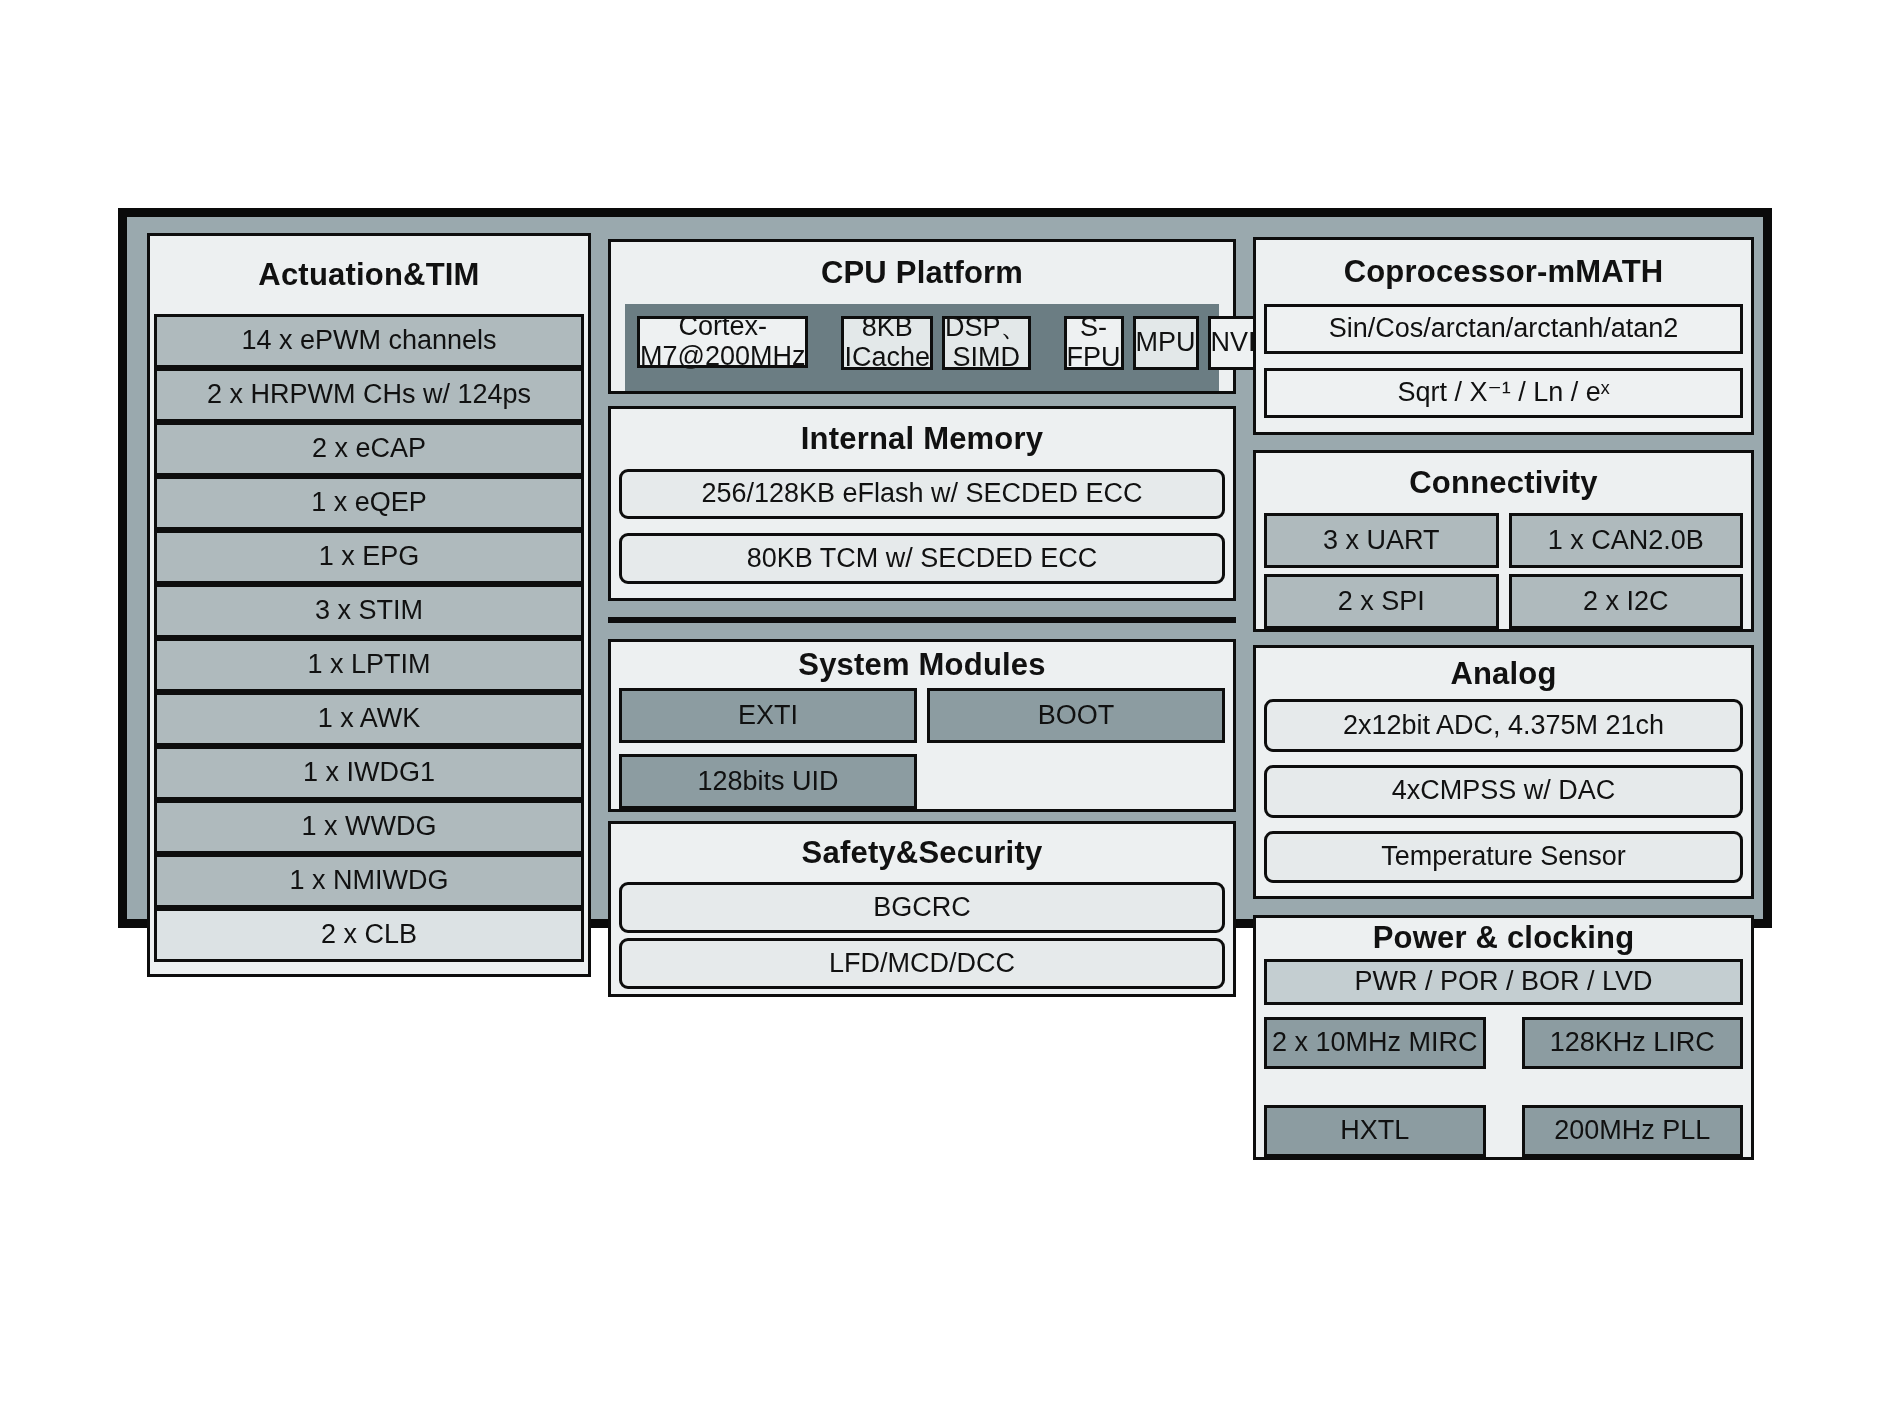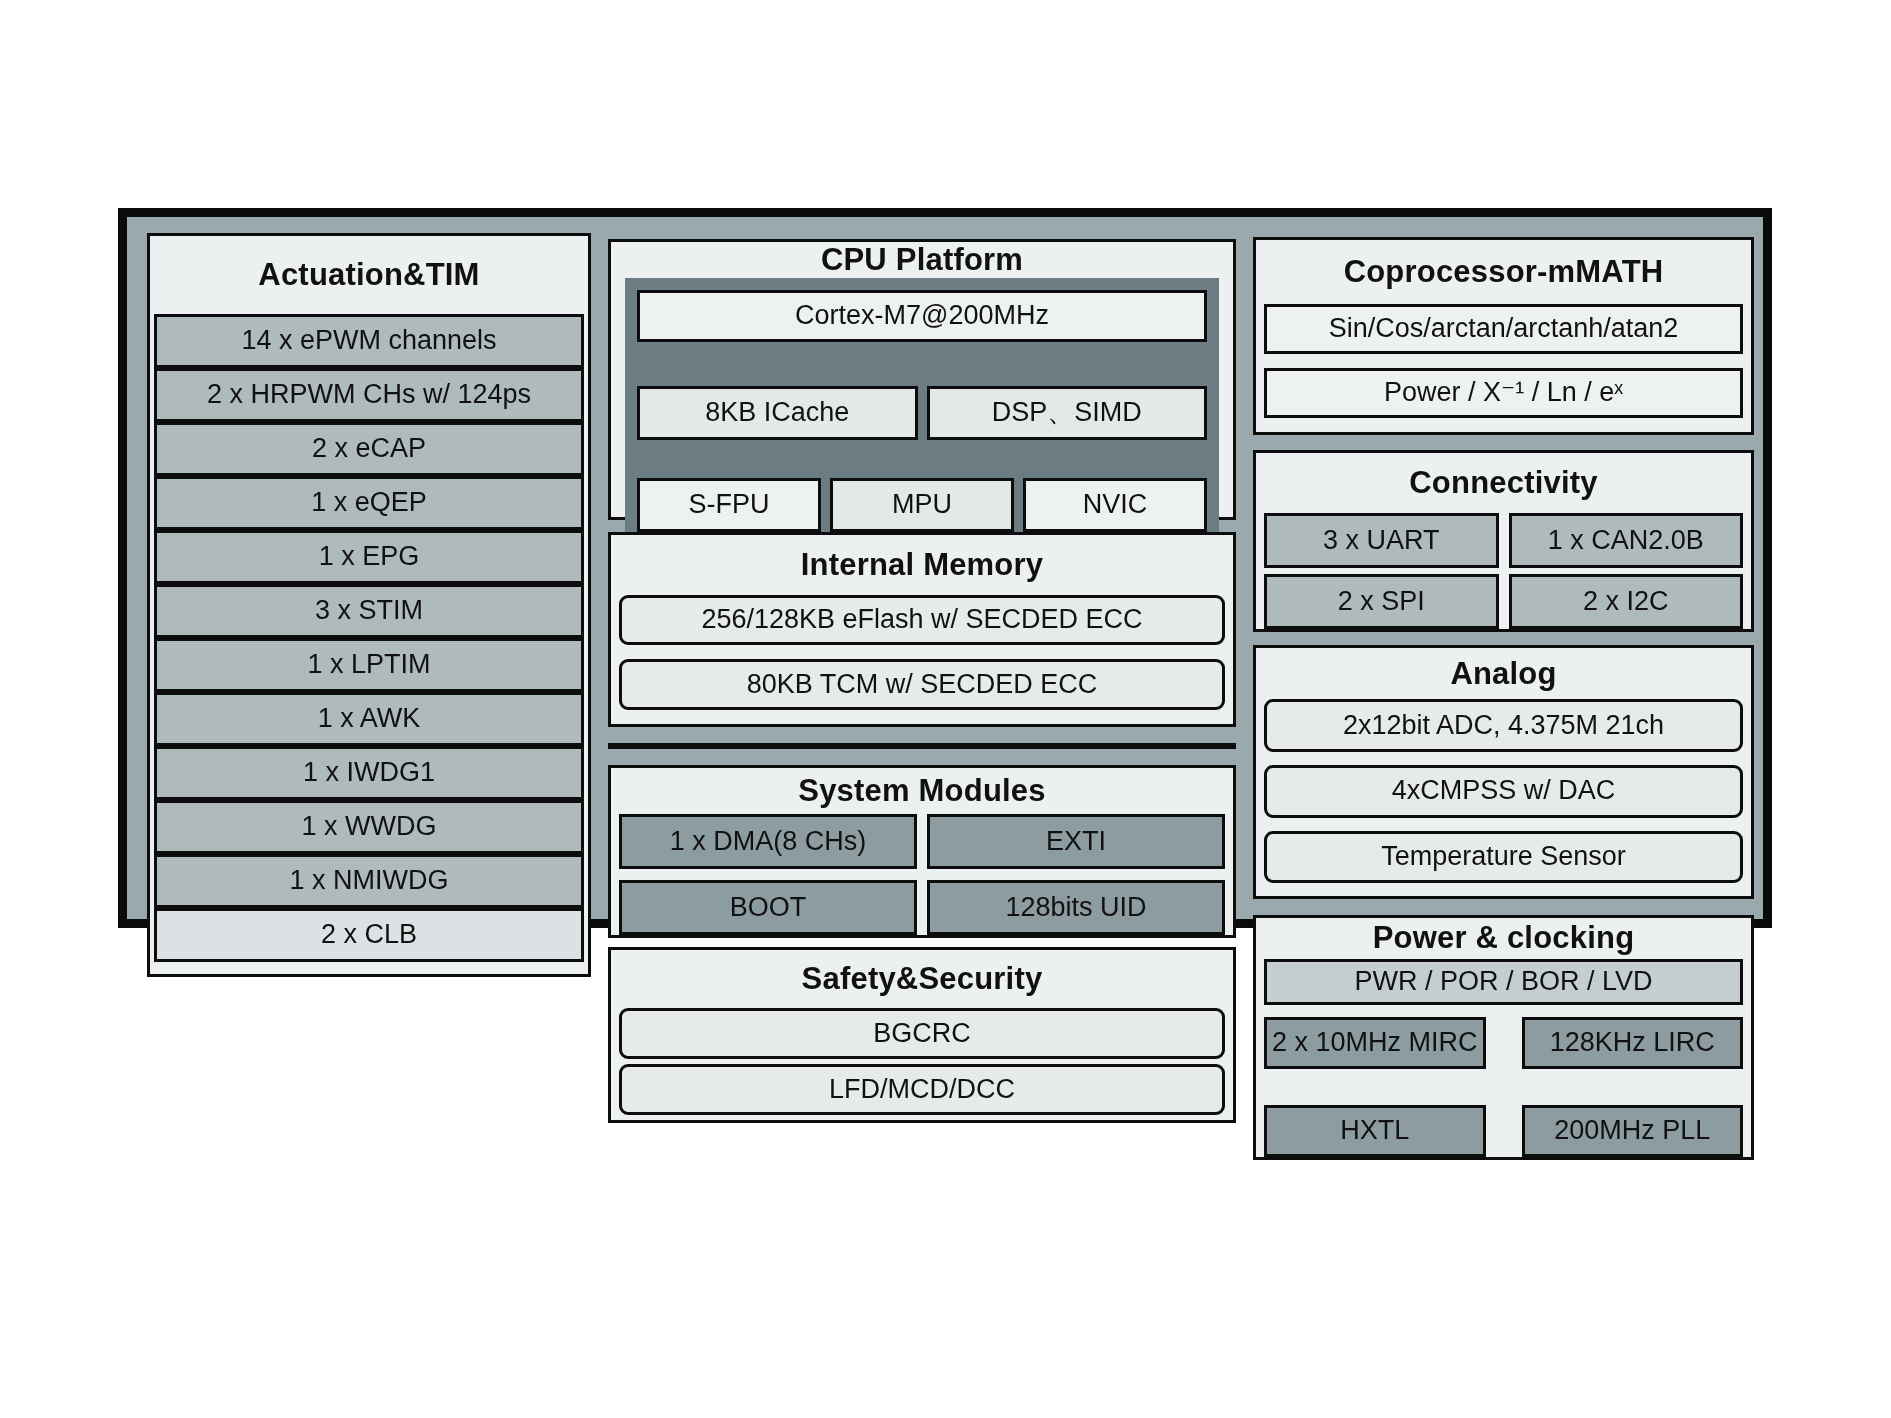--- a/index.html
+++ b/index.html
@@ -42,21 +42,21 @@
     flex:1; display:flex; flex-direction:column; justify-content:space-between;
     padding:0 4px 12px;
   }
   .panel-actuation .blk { height:54px; }
 
   
   .panel-cpu { height:281px; margin-top:6px; }
   .panel-cpu .panel-title { height:62px; }
   .cpu-well {
     margin:0 14px; background:#6b7d83; padding:12px;
-    display:flex; flex-direction:column;gap:33px;
+    display:flex; flex-direction:row;gap:33px;
   }
   .cpu-core-box { height:52px; margin-bottom:11px; background:#eef1f2; }
   .cpu-row2 { display:grid; grid-template-columns:1fr 1fr; gap:9px; margin-bottom:5px; }
   .cpu-row2 .blk { height:54px; }
   .cpu-row3 { display:grid; grid-template-columns:1fr 1fr 1fr; gap:9px; }
   .cpu-row3 .blk { height:54px; }
 
   .panel-mem { height:195px; margin-top:12px; }
   .panel-mem .panel-title { height:60px; }
   .panel-mem .blk { margin:0 8px 14px; height:51px; }
@@ -143,39 +143,38 @@
         <div class="panel-title">Internal Memory</div>
         <div class="blk blk-paper">256/128KB eFlash w/ SECDED ECC</div>
         <div class="blk blk-paper">80KB TCM w/ SECDED ECC</div>
       </section>
 
       <div class="solo-swd"></div>
 
       <section class="panel panel-sys">
         <div class="panel-title">System Modules</div>
         <div class="grid2">
-          <div class="blk blk-dark">1 x DMA(8 CHs)</div>
           <div class="blk blk-dark">EXTI</div>
           <div class="blk blk-dark">BOOT</div>
           <div class="blk blk-dark">128bits UID</div>
         </div>
       </section>
 
       <section class="panel panel-safety">
         <div class="panel-title">Safety&amp;Security</div>
         <div class="blk blk-paper">BGCRC</div>
         <div class="blk blk-paper">LFD/MCD/DCC</div>
       </section>
     </div>
 
     <div class="col col-right">
       <section class="panel panel-cop">
         <div class="panel-title">Coprocessor-mMATH</div>
         <div class="blk blk-white">Sin/Cos/arctan/arctanh/atan2</div>
-        <div class="blk blk-white">Power / X⁻¹ / Ln / eˣ</div>
+        <div class="blk blk-white">Sqrt / X⁻¹ / Ln / eˣ</div>
       </section>
 
       <section class="panel panel-conn">
         <div class="panel-title">Connectivity</div>
         <div class="grid2">
           <div class="blk">3 x UART</div>
           <div class="blk">1 x CAN2.0B</div>
           <div class="blk">2 x SPI</div>
           <div class="blk">2 x I2C</div>
         </div>

